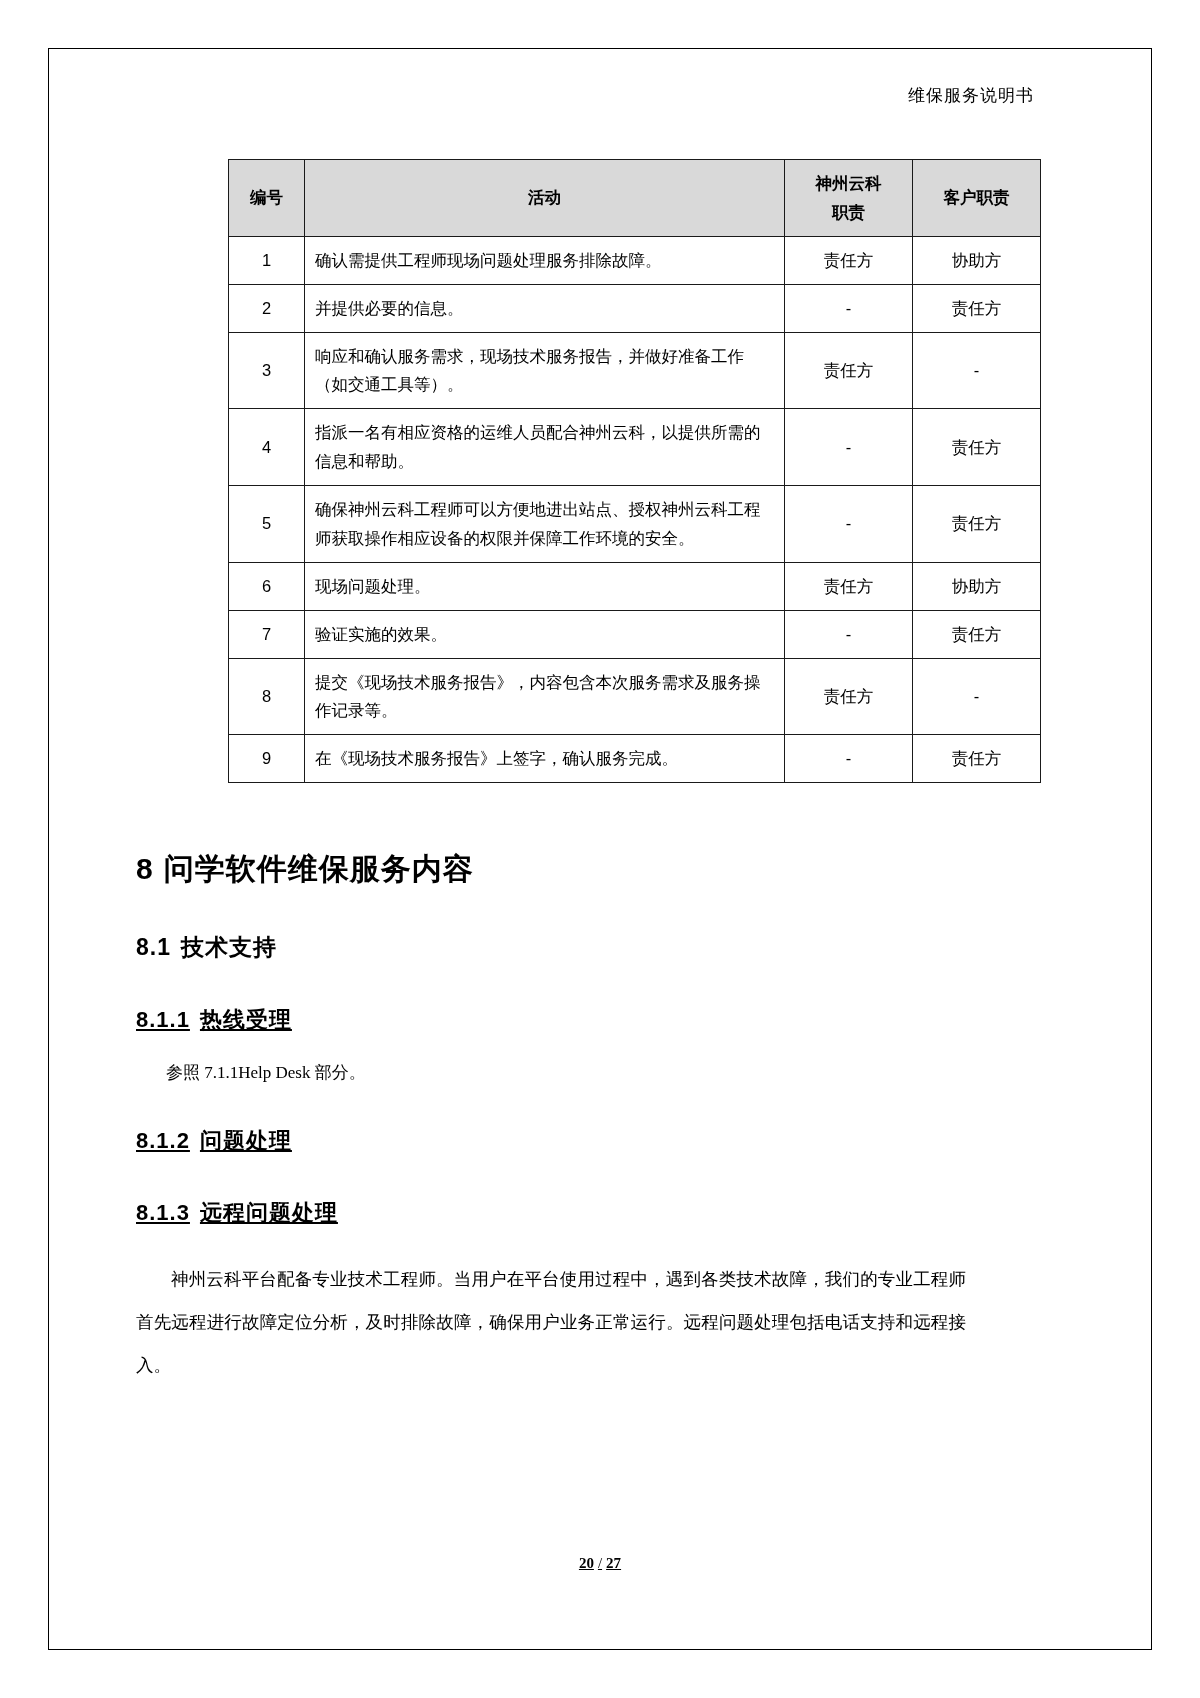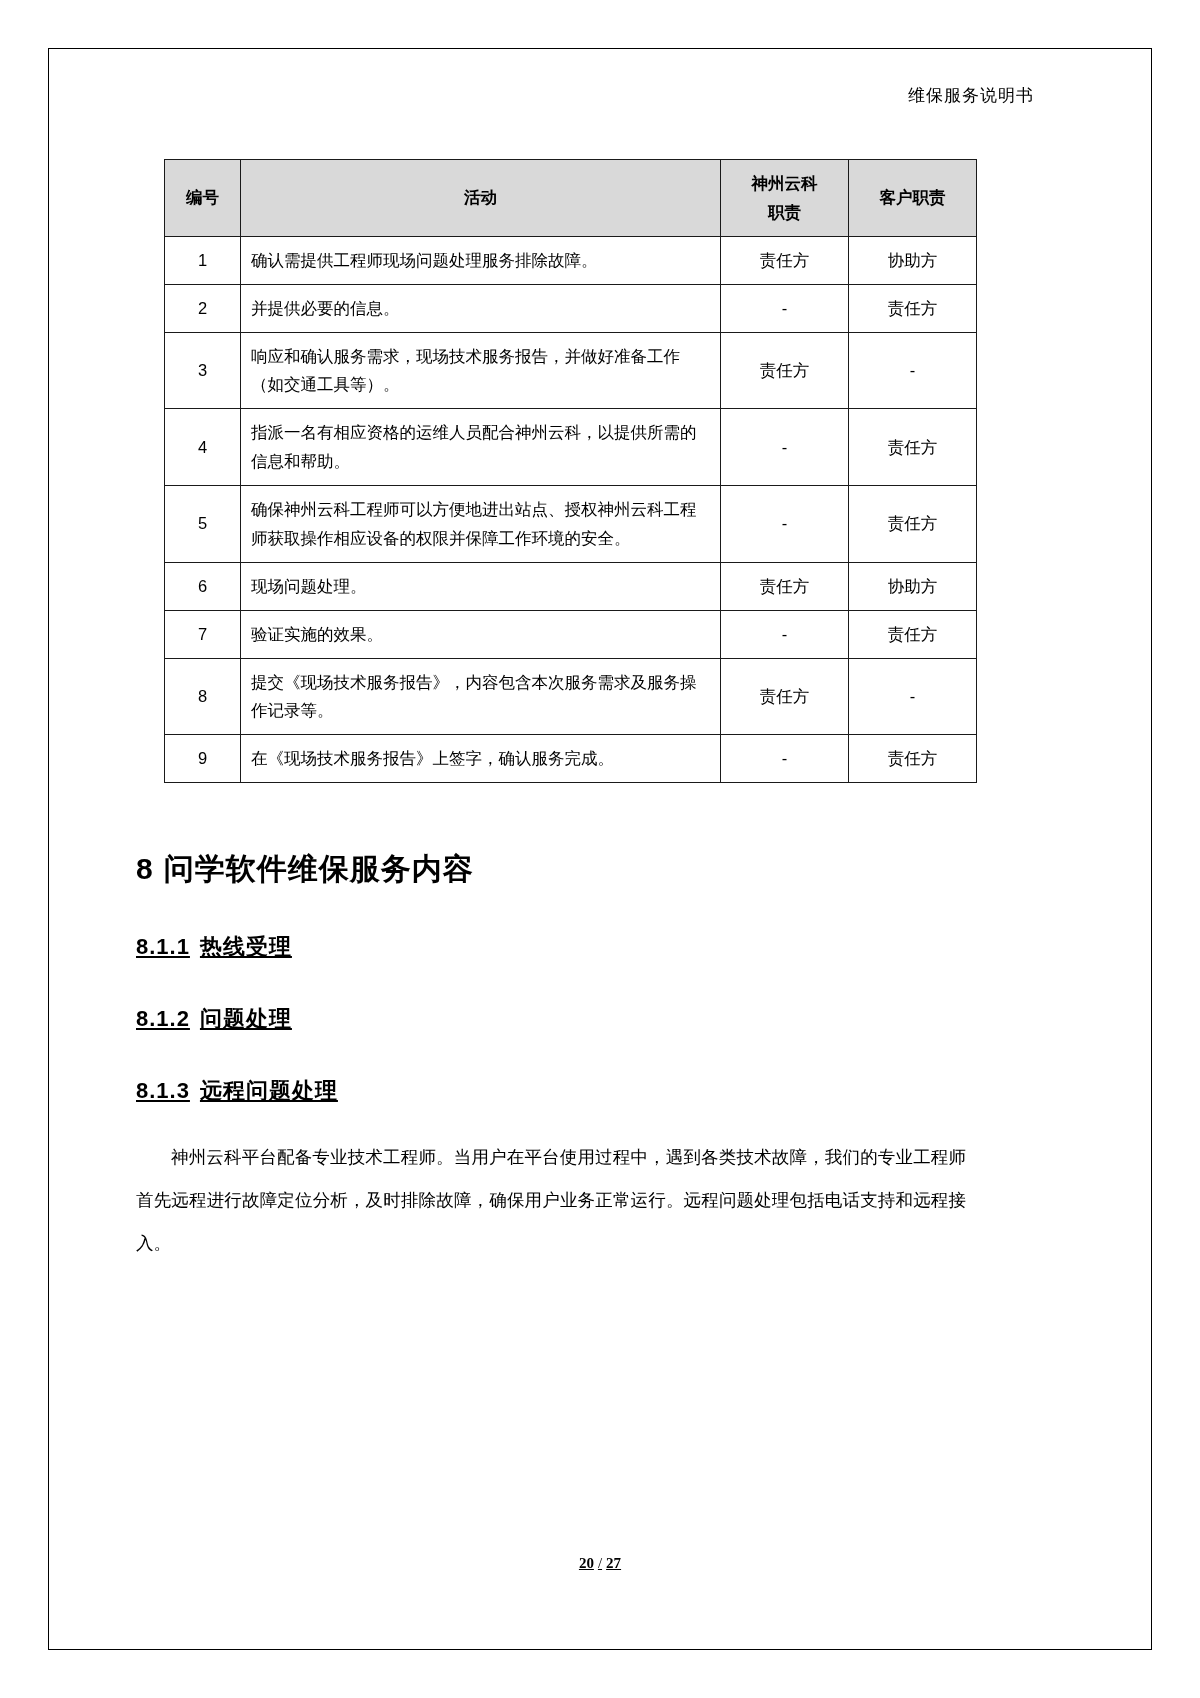--- a/index.html
+++ b/index.html
@@ -48,21 +48,21 @@
   }
   .caption {
     font-size: 17px;
     margin-left: 92px;
     margin-bottom: 14px;
     letter-spacing: 0.5px;
   }
   table.resp {
     border-collapse: collapse;
     width: 812px;
-    margin-left: 56px;
+    margin-left: 120px;
     table-layout: fixed;
   }
   table.resp td, table.resp th {
     border: 1px solid #1a1a1a;
     font-size: 16.5px;
     padding: 9px 10px;
     vertical-align: middle;
     line-height: 1.75;
   }
   table.resp thead th {
@@ -214,25 +214,29 @@
           <td class="sz">-</td>
           <td class="cust">责任方</td>
         </tr>
       </tbody>
     </table>
 
     <h2 class="sec">
       <span class="num">8</span><span class="sec-title">问学软件维保服务内容</span>
     </h2>
 
+    <h3 class="sec">
+      <span class="num">8.1</span><span class="sec-title">技术支持</span>
+    </h3>
 
     <h4 class="sec">
       <span class="num">8.1.1</span><span class="sec-title">热线受理</span>
     </h4>
 
+    <p class="ref">参照 7.1.1Help Desk 部分。</p>
 
     <h4 class="sec">
       <span class="num">8.1.2</span><span class="sec-title">问题处理</span>
     </h4>
 
     <h4 class="sec">
       <span class="num">8.1.3</span><span class="sec-title">远程问题处理</span>
     </h4>
 
     <p class="para">神州云科平台配备专业技术工程师。当用户在平台使用过程中，遇到各类技术故障，我们的专业工程师首先远程进行故障定位分析，及时排除故障，确保用户业务正常运行。远程问题处理包括电话支持和远程接入。</p>

